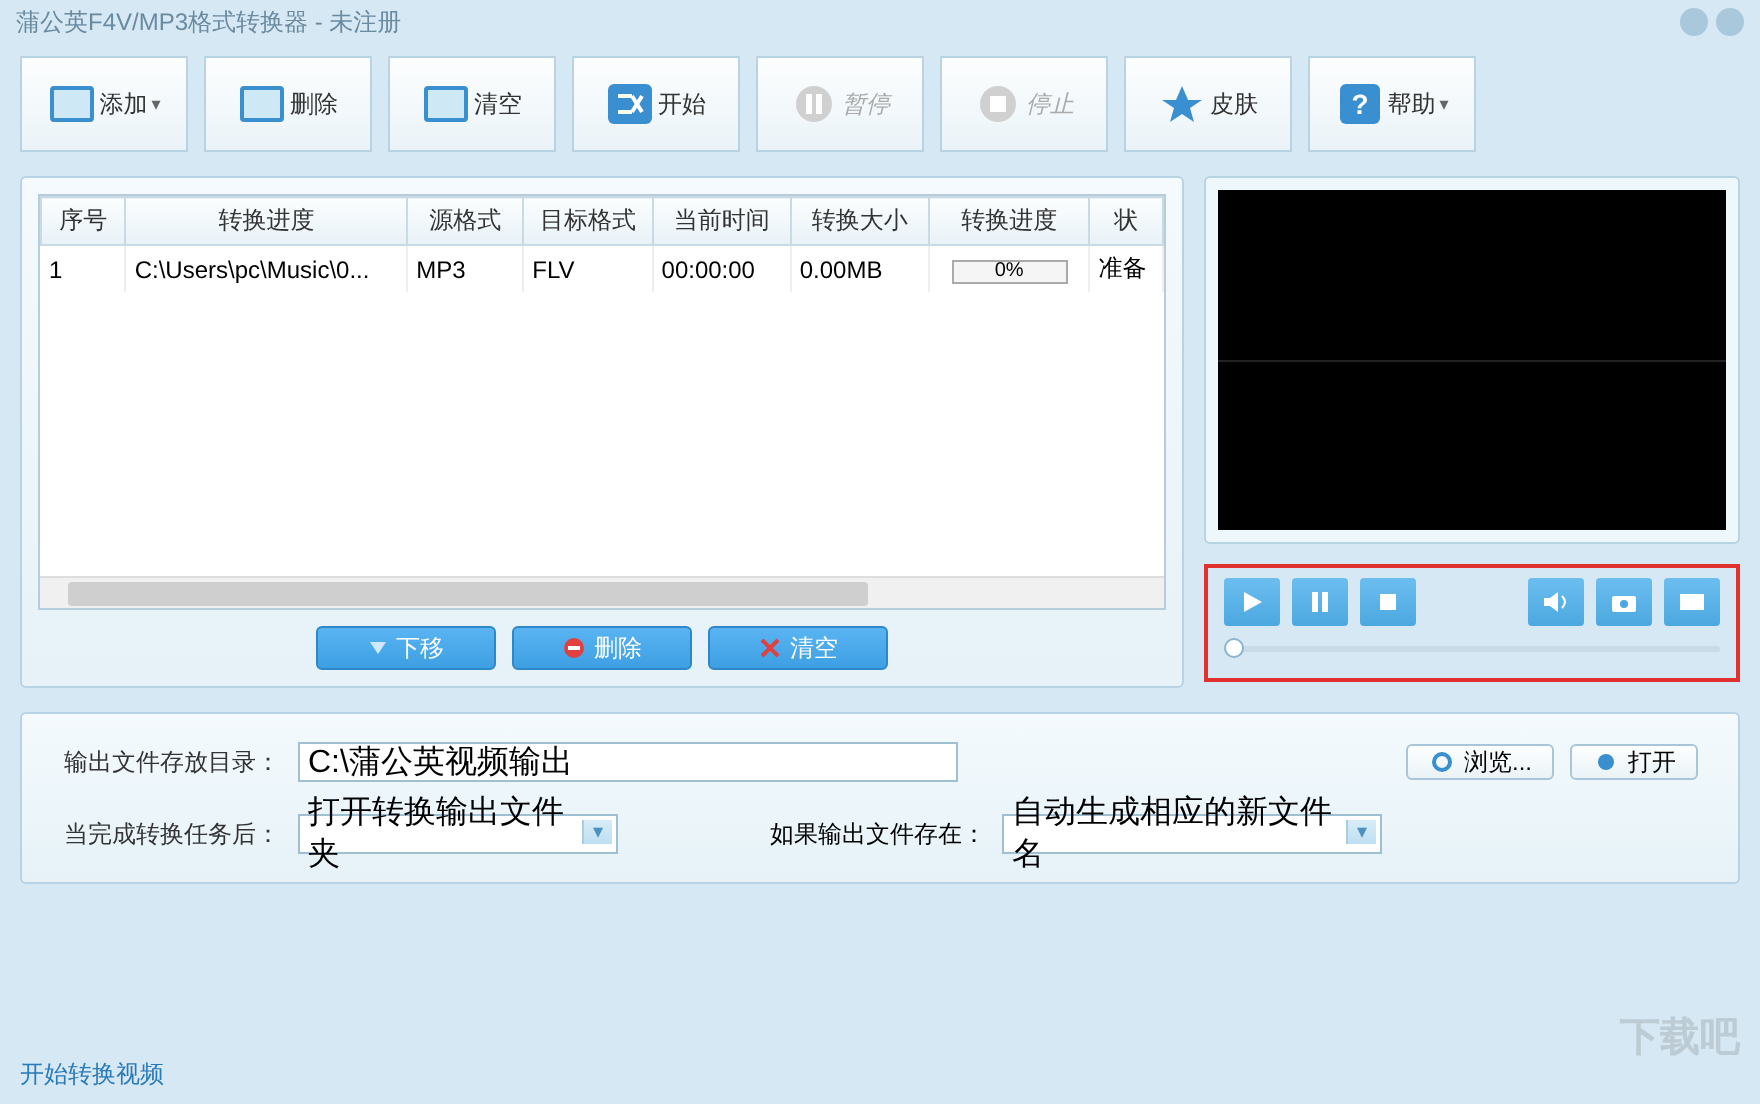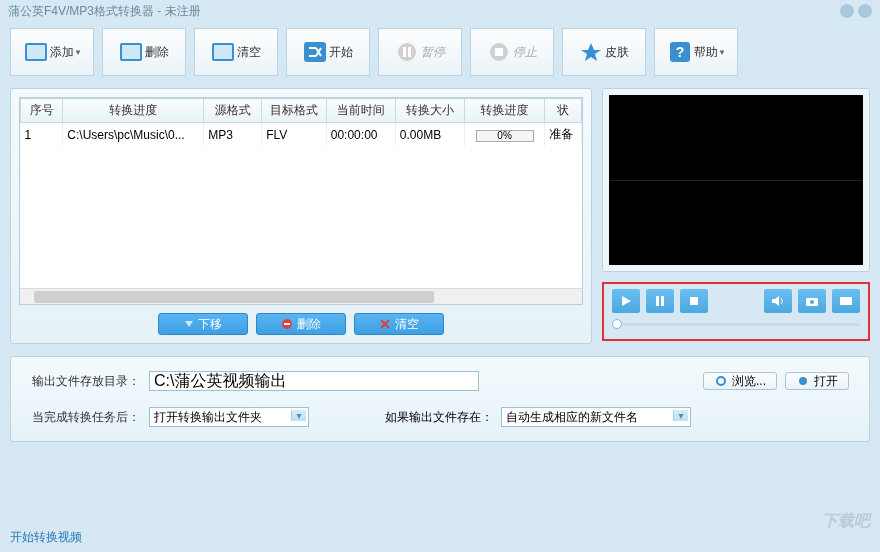--- a/index.html
+++ b/index.html
@@ -31,25 +31,25 @@
 .media-row { display: flex; gap: 6px; margin-bottom: 6px; }
 .media-btn { width: 28px; height: 24px; background: linear-gradient(#6cbef0,#4ba8e0); border: none; border-radius: 2px; display: flex; align-items: center; justify-content: center; cursor: pointer; }
 .media-gap { flex: 1; }
 .slider { position: relative; height: 10px; }
 .slider-track { position: absolute; left: 0; right: 0; top: 4px; height: 3px; background: #c8dbe6; border-radius: 2px; }
 .slider-thumb { position: absolute; left: 0; top: 0; width: 10px; height: 10px; background: #fff; border: 1px solid #8ab4cf; border-radius: 50%; }
 .bottom-panel { margin: 6px 10px; background: linear-gradient(#f4fafd,#e6f2f8); border: 1px solid #b8d4e4; border-radius: 3px; padding: 14px 20px; font-size: 12px; }
 .form-row { display: flex; align-items: center; gap: 8px; margin-bottom: 16px; }
 .form-label { width: 110px; text-align: center; color: #333; }
 .text-input { border: 1px solid #9fbfd2; padding: 2px 4px; height: 20px; font-size: 16px; background: #fff; }
-.select { border: 1px solid #9fbfd2; height: 20px; font-size: 12px; background: #fff; padding: 0 16px 0 4px; position: relative; display: inline-flex; align-items: center; }
+.select { border: 1px solid #9fbfd2; height: 20px; font-size: 16px; background: #fff; padding: 0 16px 0 4px; position: relative; display: inline-flex; align-items: center; }
 .select::after { content: "▾"; position: absolute; right: 2px; top: 2px; font-size: 10px; color: #4a90c0; background: linear-gradient(#d8ecf7,#bde0f2); width: 14px; text-align: center; border-left: 1px solid #aacde0; }
 .small-btn { background: linear-gradient(#fdfefe,#eaf3f8); border: 1px solid #a8c6d8; border-radius: 3px; padding: 2px 10px; height: 18px; font-size: 12px; display: inline-flex; align-items: center; gap: 4px; cursor: pointer; }
 .footer-link { position: absolute; bottom: 6px; left: 10px; font-size: 12px; color: #2a7ab8; cursor: pointer; }
-.watermark { position: absolute; right: 10px; bottom: 20px; font-size: 16px; color: rgba(120,120,120,0.25); font-weight: bold; pointer-events: none; font-style: italic; }
+.watermark { position: absolute; right: 10px; bottom: 20px; font-size: 20px; color: rgba(120,120,120,0.25); font-weight: bold; pointer-events: none; }
 .i-film { width: 22px; height: 18px; border: 2px solid #3a8fd0; border-radius: 2px; position: relative; background: #cfe8f6; }
 </style>
 </head>
 <body>
 
 <div class="titlebar">
   <span>蒲公英F4V/MP3格式转换器 - 未注册</span>
   <div class="titlebar-ctrls">
     <span></span>
     <span></span>

